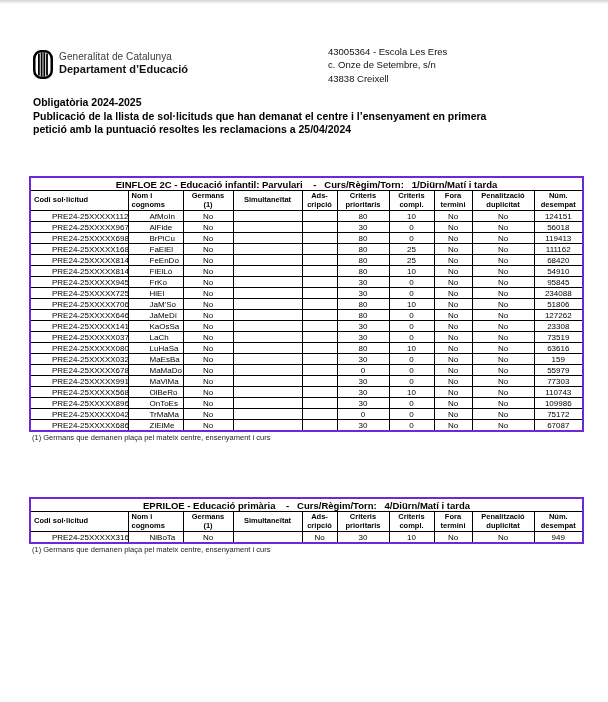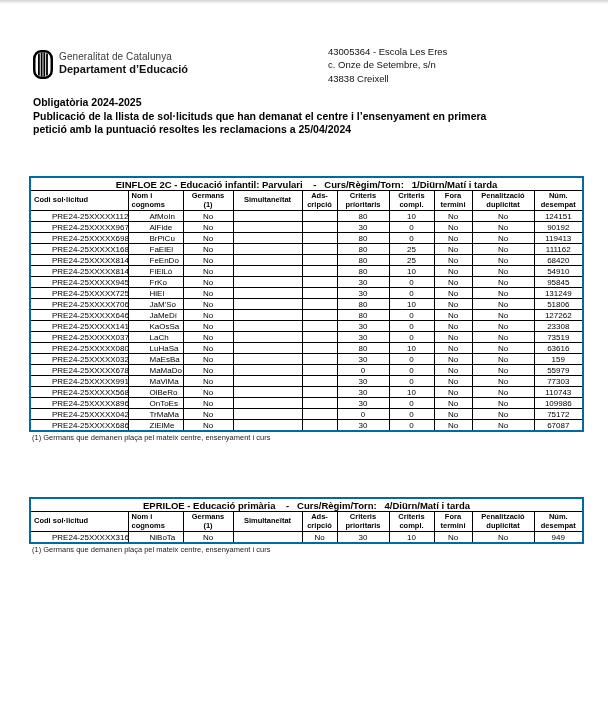--- a/index.html
+++ b/index.html
@@ -53,21 +53,21 @@
 
   
   .table-block { position: absolute; left: 29px; width: 555px; }
   .table-block.t0 { top: 176px; }
   .table-block.t1 { top: 497px; }
 
   table {
     border-collapse: collapse;
     table-layout: fixed;
     width: 553px;
-    border: 2px solid #0369a1;
+    border: 2px solid #6d28d9;
   }
   th, td { border: 1px solid #000; overflow: hidden; }
 
   col.c0 { width: 98px; }
   col.c1 { width: 55px; }
   col.c2 { width: 50px; }
   col.c3 { width: 69px; }
   col.c4 { width: 35px; }
   col.c5 { width: 52px; }
   col.c6 { width: 45px; }
@@ -199,21 +199,21 @@
           <tr>
             <td class="c0 left">PRE24-25XXXXX967</td>
             <td class="c1 left">AlFide</td>
             <td class="c2">No</td>
             <td class="c3"></td>
             <td class="c4"></td>
             <td class="c5">30</td>
             <td class="c6">0</td>
             <td class="c7">No</td>
             <td class="c8">No</td>
-            <td class="c9">90192</td>
+            <td class="c9">56018</td>
           </tr>
           <tr>
             <td class="c0 left">PRE24-25XXXXX698</td>
             <td class="c1 left">BrPiCu</td>
             <td class="c2">No</td>
             <td class="c3"></td>
             <td class="c4"></td>
             <td class="c5">80</td>
             <td class="c6">0</td>
             <td class="c7">No</td>
@@ -271,21 +271,21 @@
           <tr>
             <td class="c0 left">PRE24-25XXXXX725</td>
             <td class="c1 left">HiEl</td>
             <td class="c2">No</td>
             <td class="c3"></td>
             <td class="c4"></td>
             <td class="c5">30</td>
             <td class="c6">0</td>
             <td class="c7">No</td>
             <td class="c8">No</td>
-            <td class="c9">131249</td>
+            <td class="c9">234088</td>
           </tr>
           <tr>
             <td class="c0 left">PRE24-25XXXXX706</td>
             <td class="c1 left">JaM'So</td>
             <td class="c2">No</td>
             <td class="c3"></td>
             <td class="c4"></td>
             <td class="c5">80</td>
             <td class="c6">10</td>
             <td class="c7">No</td>

